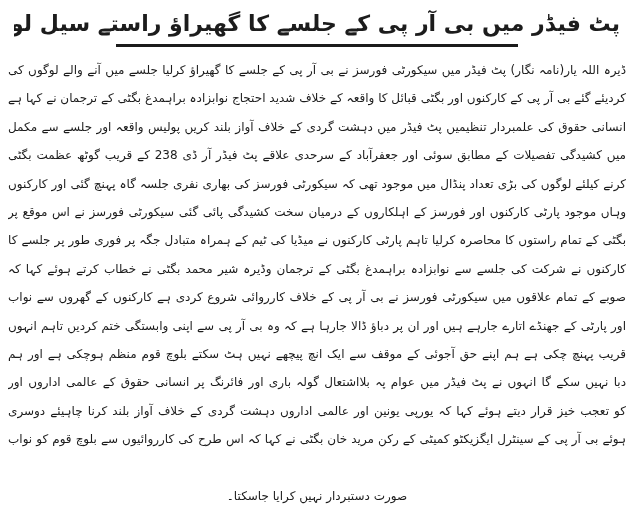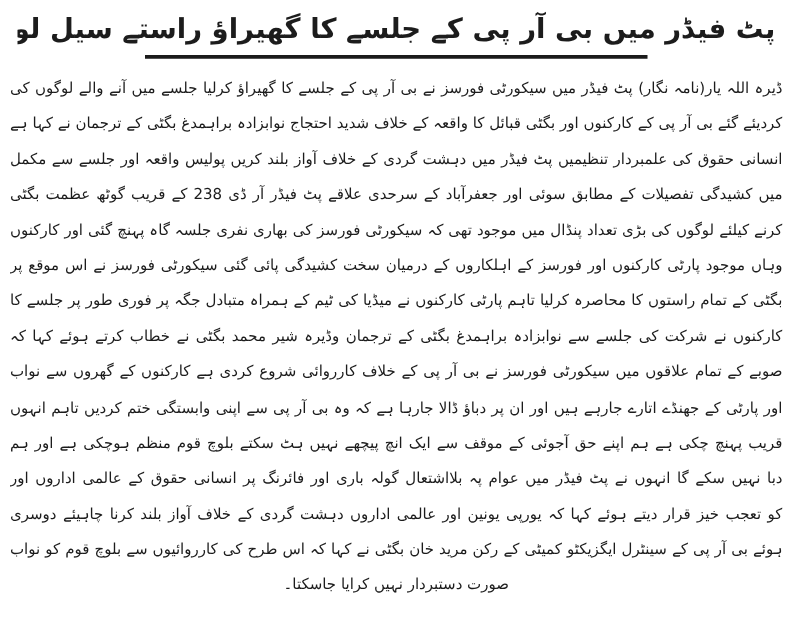--- a/index.html
+++ b/index.html
@@ -42,20 +42,21 @@
     height:28.4px;
     line-height:28.4px;
     overflow:hidden;
     text-align:justify;
     text-align-last:justify;
     -moz-text-align-last:justify;
   }
   .body-line.last{
     text-align:center;
     text-align-last:center;
+    margin-top:29px;
     -moz-text-align-last:center;
   }
 </style>
 </head>
 <body>
 
 <div class="page">
 
   <h1 class="headline">پٹ فیڈر میں بی آر پی کے جلسے کا گھیراؤ راستے سیل لوگوں کی پکڑ دھکڑ</h1>
 

